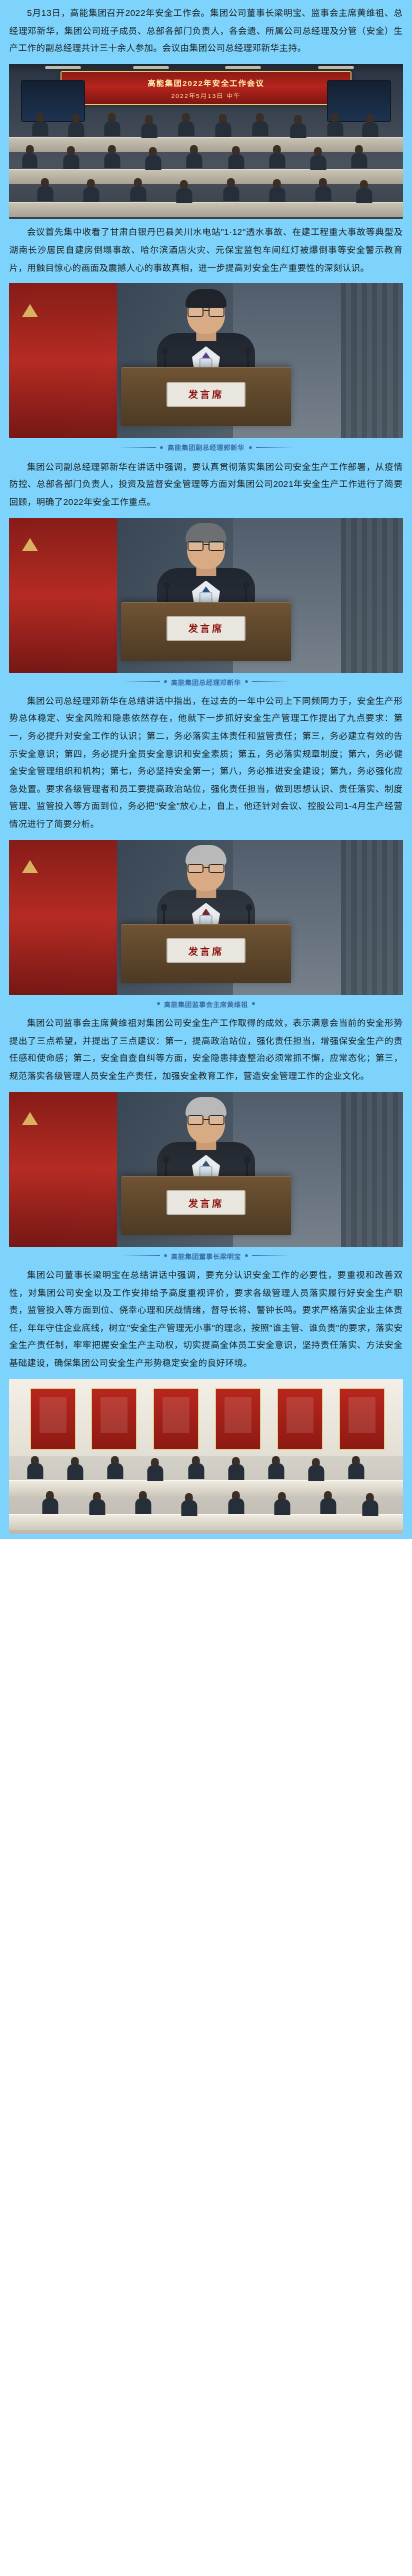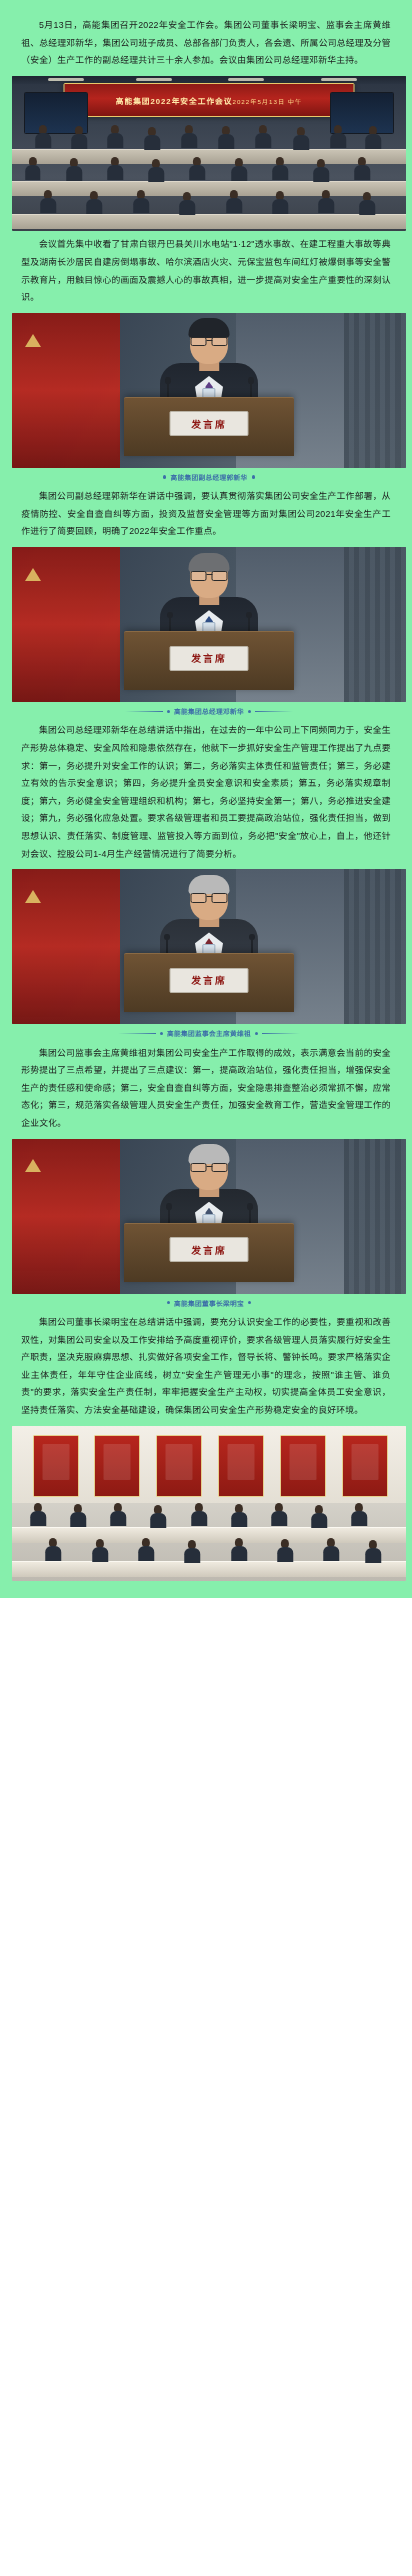--- a/index.html
+++ b/index.html
@@ -8,22 +8,22 @@
     background: #ffffff;
   }
   body {
     width: 412px;
     font-family: "Liberation Sans", "DejaVu Sans", sans-serif;
     color: #222;
   }
   .page {
     width: 412px;
     margin: 0 auto;
-    background: #86efac;
-    padding: 12px;
+    background: #7dd3fc;
+    padding: 0;
     box-sizing: border-box;
   }
   .para {
     font-size: 8.8px;
     line-height: 2.0;
     color: #1a1a1a;
     text-align: justify;
     text-indent: 2em;
     padding: 5.2px 9.3px 3.1px 9.3px;
     margin: 0;
@@ -54,20 +54,21 @@
     position: absolute;
     left: 50%;
     transform: translateX(-50%);
     top: 7.2px;
     width: 289px;
     height: 32px;
     background: linear-gradient(#8d1b16, #b5241d 45%, #7f1511);
     border: 1px solid #e9c96a;
     border-radius: 1.5px;
     display: flex;
+    flex-direction: column;
     align-items: center;
     justify-content: center;
     color: #ffe9a8;
     box-shadow: 0 1px 5.2px rgba(0,0,0,.35);
   }
   .wall-banner .l1 {
     font-size: 7.7px;
     font-weight: bold;
     letter-spacing: 1px;
     white-space: nowrap;
@@ -539,21 +540,21 @@
     </div>
     <div class="caption">
       <span class="cap-line"></span>
       <span class="cap-dot"></span>
       <span>高能集团副总经理郭新华</span>
       <span class="cap-dot"></span>
       <span class="cap-line right"></span>
     </div>
   </div>
 
-  <p class="para">集团公司副总经理郭新华在讲话中强调，要认真贯彻落实集团公司安全生产工作部署，从疫情防控、安全自查自纠等方面，投资及监督安全管理等方面对集团公司2021年安全生产工作进行了简要回顾，明确了2022年安全工作重点。</p>
+  <p class="para">集团公司副总经理郭新华在讲话中强调，要认真贯彻落实集团公司安全生产工作部署，从疫情防控、总部各部门负责人，投资及监督安全管理等方面对集团公司2021年安全生产工作进行了简要回顾，明确了2022年安全工作重点。</p>
 
   <div class="photo-block">
     <div class="photo speaker">
       <div class="sp-bg"></div>
       <div class="sp-flag"></div>
       <div class="sp-wallright"></div>
       <div class="sp-curtain"></div>
       <div class="sp-person">
         <div class="sp-suit"></div>
         <div class="sp-shirt"></div>
@@ -650,21 +651,21 @@
     </div>
     <div class="caption">
       <span class="cap-line"></span>
       <span class="cap-dot"></span>
       <span>高能集团董事长梁明宝</span>
       <span class="cap-dot"></span>
       <span class="cap-line right"></span>
     </div>
   </div>
 
-  <p class="para">集团公司董事长梁明宝在总结讲话中强调，要充分认识安全工作的必要性，要重视和改善双性，对集团公司安全以及工作安排给予高度重视评价，要求各级管理人员落实履行好安全生产职责，坚决克服麻痹思想、扎实做好各项安全工作，督导长将、警钟长鸣。要求严格落实企业主体责任，年年守住企业底线，树立"安全生产管理无小事"的理念，按照"谁主管、谁负责"的要求，落实安全生产责任制，牢牢把握安全生产主动权，切实提高全体员工安全意识，坚持责任落实、方法安全基础建设，确保集团公司安全生产形势稳定安全的良好环境。</p>
+  <p class="para">集团公司董事长梁明宝在总结讲话中强调，要充分认识安全工作的必要性，要重视和改善双性，对集团公司安全以及工作安排给予高度重视评价，要求各级管理人员落实履行好安全生产职责，监管投入等方面到位、侥幸心理和厌战情绪，督导长将、警钟长鸣。要求严格落实企业主体责任，年年守住企业底线，树立"安全生产管理无小事"的理念，按照"谁主管、谁负责"的要求，落实安全生产责任制，牢牢把握安全生产主动权，切实提高全体员工安全意识，坚持责任落实、方法安全基础建设，确保集团公司安全生产形势稳定安全的良好环境。</p>
 
   <div class="photo-block">
     <div class="photo audience">
       <div class="bottom-room"></div>
       <div class="bottom-wall"></div>
       <div class="poster" style="left:20.6px;"></div>
       <div class="poster" style="left:82px;"></div>
       <div class="poster" style="left:144px;"></div>
       <div class="poster" style="left:206px;"></div>
       <div class="poster" style="left:268px;"></div>

